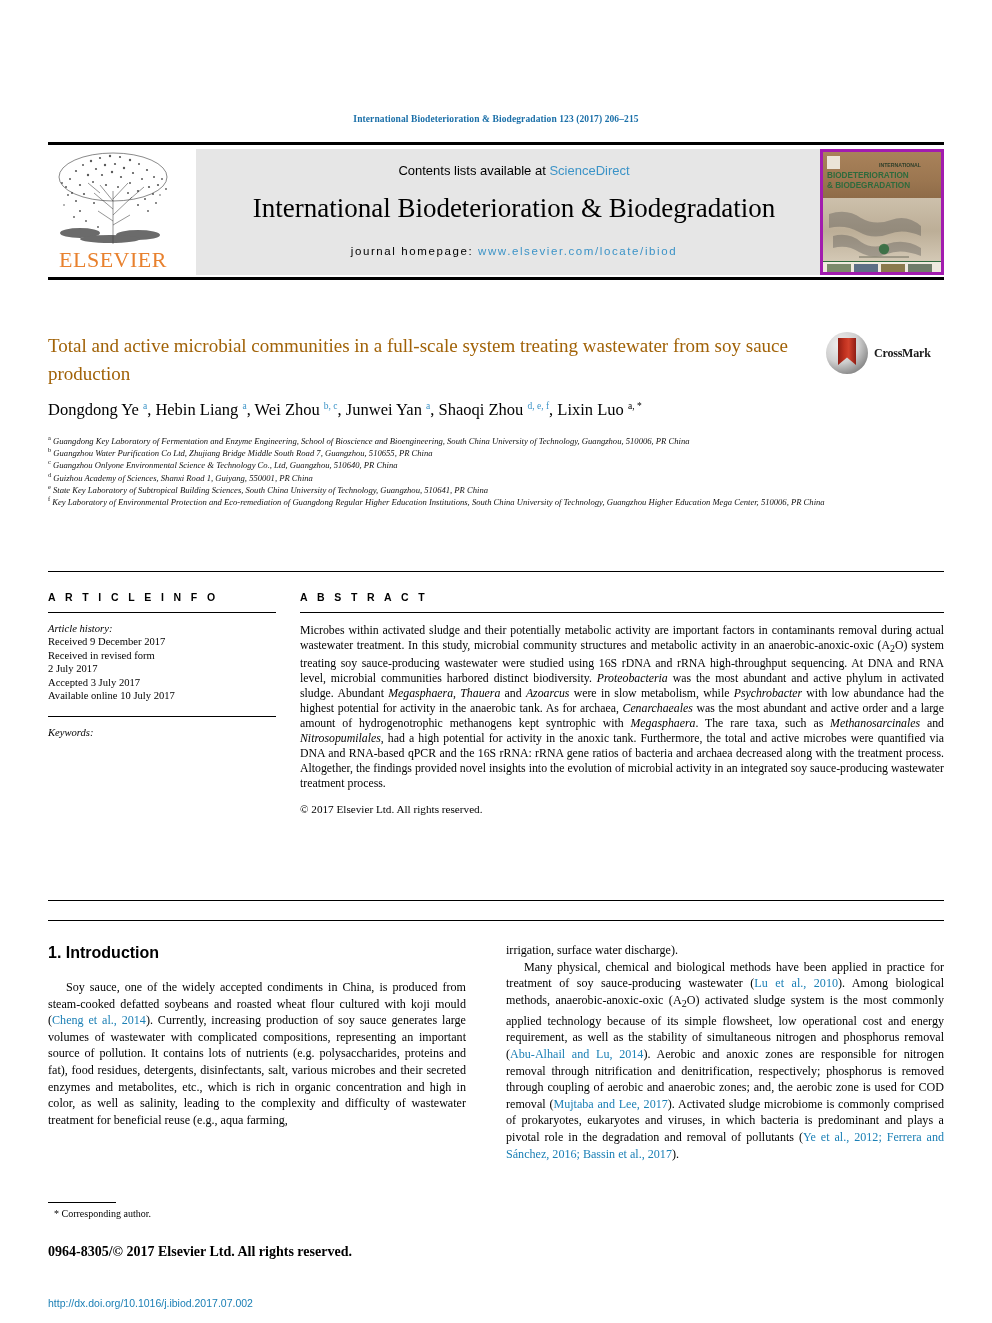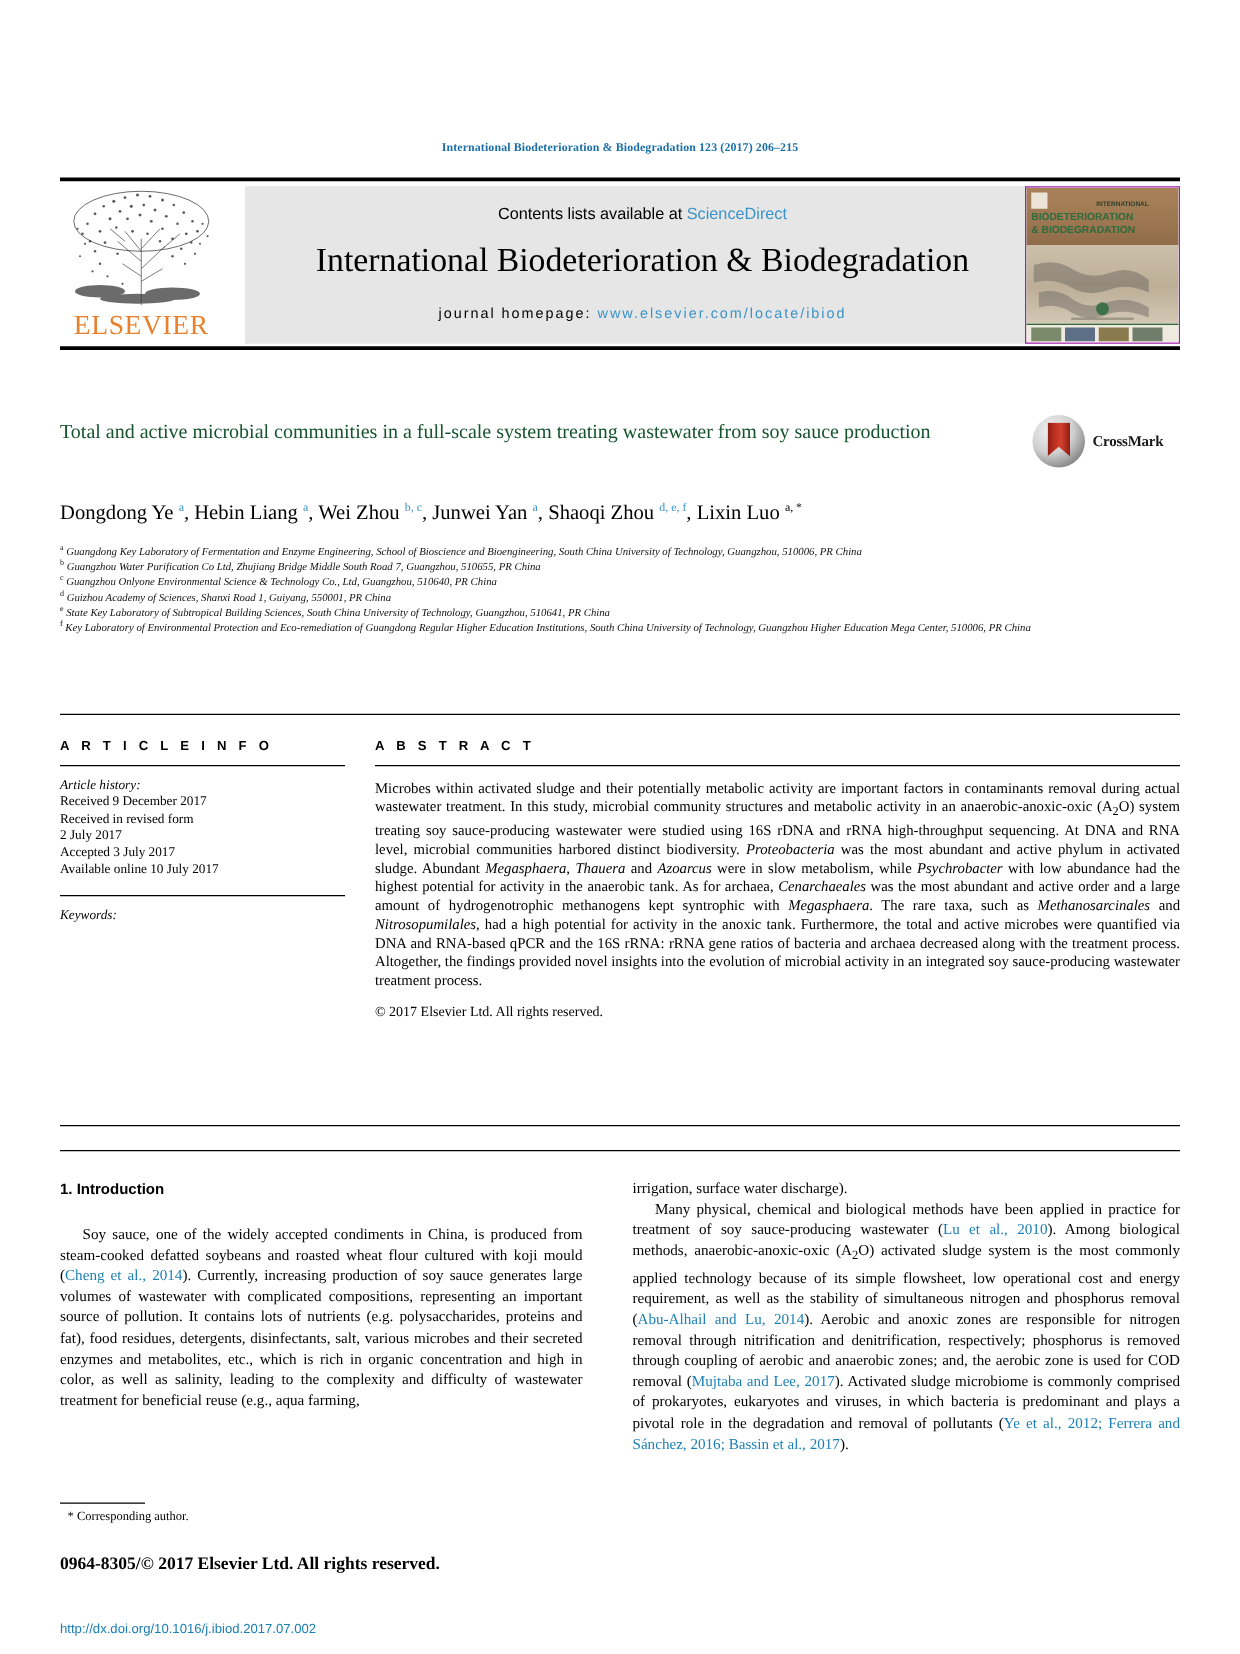--- a/index.html
+++ b/index.html
@@ -120,33 +120,33 @@
   }
   .homepage-line .url {
     color: #3b93c7;
   }
   .cover-thumb {
     position: absolute;
     left: 772px; top: 7px;
     width: 124px;
     height: 126px;
     overflow: hidden;
-    border: 1px solid #a21caf;
+    border: 3px solid #a21caf;
     box-sizing: border-box;
   }
 
   
   .article-title {
     position: absolute;
     left: 48px; top: 288px;
     width: 770px;
     font-family: "Liberation Serif", serif;
-    font-size: 16px;
+    font-size: 19px;
     line-height: 28px;
-    color: #14532d;
+    color: #a16207;
   }
   .crossmark {
     position: absolute;
     left: 826px; top: 288px;
     width: 118px;
     height: 44px;
   }
   .crossmark-badge {
     position: absolute;
     left: 0; top: 0;
@@ -277,21 +277,21 @@
     margin-top: 12px;
     font-family: "Liberation Serif", serif;
     font-size: 11.2px;
   }
 
   
   .intro-head {
     position: absolute;
     left: 48px; top: 900px;
     font-family: "Liberation Sans", sans-serif;
-    font-size: 12px;
+    font-size: 16px;
     font-weight: bold;
   }
   .col-left {
     position: absolute;
     left: 48px; top: 935px;
     width: 418px;
     font-family: "Liberation Serif", serif;
     font-size: 12.1px;
     line-height: 16.6px;
     text-align: justify;

